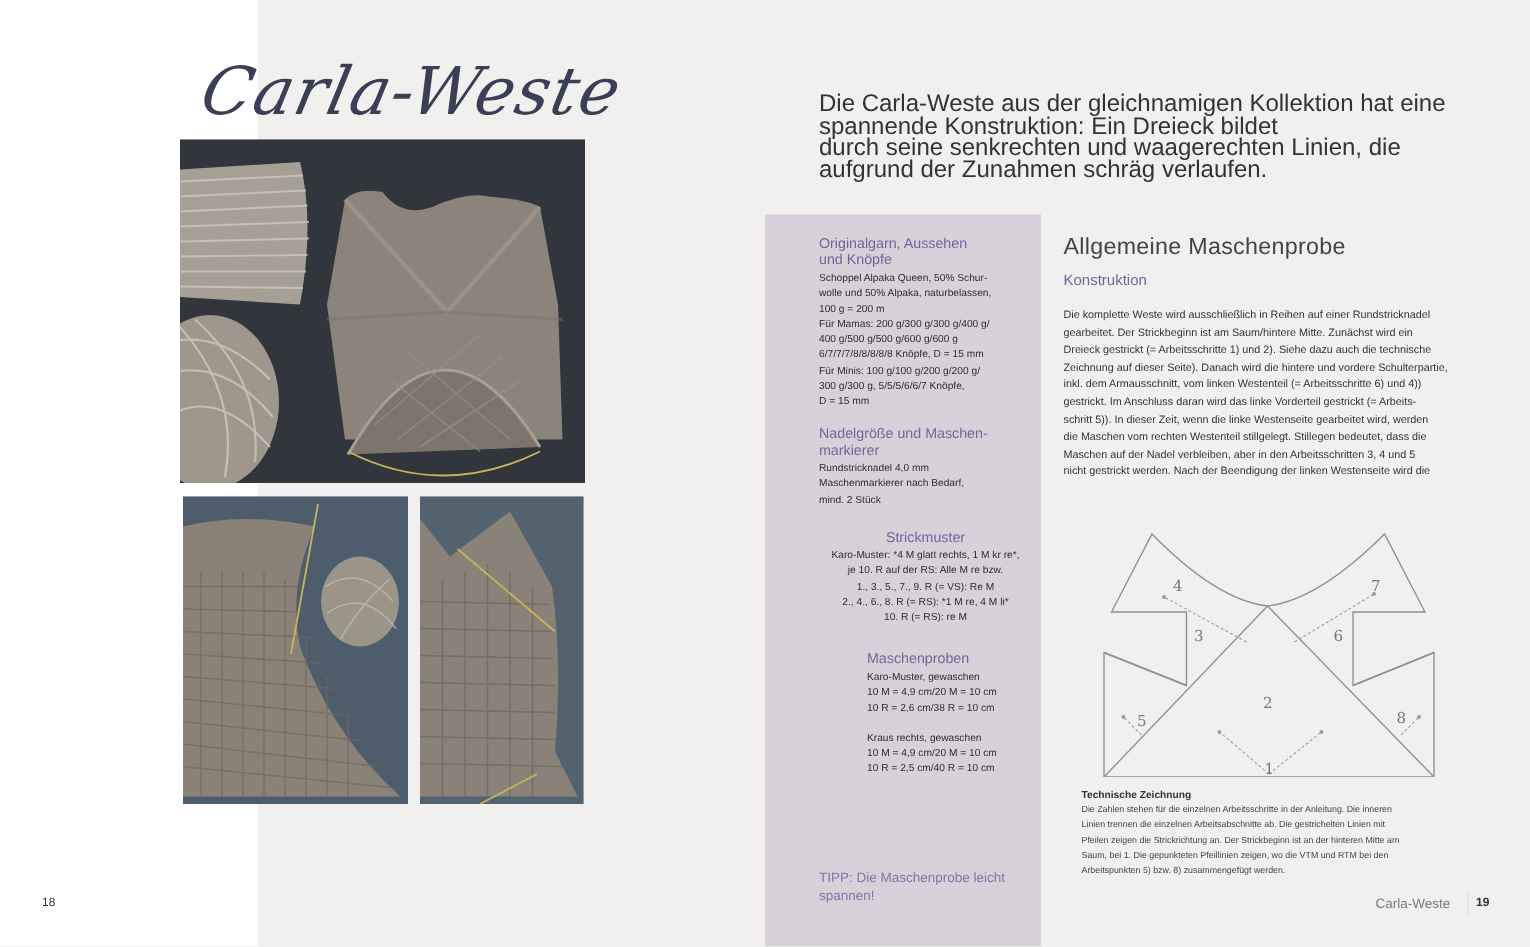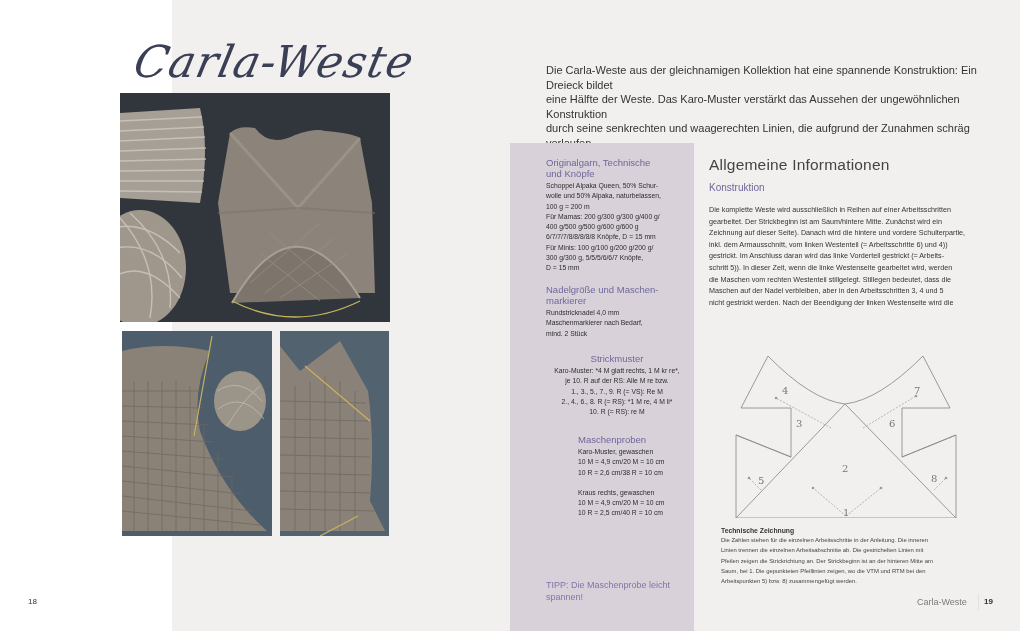--- a/index.html
+++ b/index.html
@@ -17,21 +17,21 @@
   }
 
   .photo { position: absolute; overflow: hidden; }
   .photo-main { left: 120px; top: 93px; width: 270px; height: 229px; background: #2f3438; }
   .photo-bl { left: 122px; top: 331px; width: 150px; height: 205px; background: #4b5b6a; }
   .photo-br { left: 280px; top: 331px; width: 109px; height: 205px; background: #4e5f6e; }
   .photo svg { width: 100%; height: 100%; display: block; }
 
   .intro {
     position: absolute; left: 546px; top: 63px; width: 432px;
-    font-size: 11px; line-height: 14.6px; color: #333;
+    font-size: 16px; line-height: 14.6px; color: #333;
   }
 
   .sidebar {
     position: absolute; left: 510px; top: 143px; width: 184px; height: 488px;
     background: #d8d1da;
   }
   .sb-section { position: absolute; left: 36px; width: 142px; }
   .sb-heading { font-size: 9.5px; line-height: 11px; color: #6f679a; }
   .sb-body { font-size: 6.8px; line-height: 10.3px; color: #2d2d2d; margin-top: 2px; }
   .sb-body p { white-space: nowrap; }
@@ -155,28 +155,27 @@
         <path d="M60 50 L60 200"></path>
         <path d="M75 60 L75 200"></path>
     </g>
     <path d="M25 35 L90 90" stroke="#c9b25c" stroke-width="1.2"></path>
     <path d="M40 205 L78 185" stroke="#c9b25c" stroke-width="1.2"></path>
   </svg>
 </div>
 
 <div class="intro">
   <p>Die Carla-Weste aus der gleichnamigen Kollektion hat eine spannende Konstruktion: Ein Dreieck bildet</p>
-  <p>eine Hälfte der Weste. Das Karo-Muster verstärkt das Aussehen der ungewöhnlichen Konstruktion</p>
   <p>durch seine senkrechten und waagerechten Linien, die aufgrund der Zunahmen schräg verlaufen.</p>
 </div>
 
 <div class="sidebar">
   <div class="sb-section" style="top:14px;">
     <div class="sb-heading">
-      <p>Originalgarn, Technische</p>
+      <p>Originalgarn, Aussehen</p>
       <p>und Knöpfe</p>
     </div>
     <div class="sb-body">
       <p>Schoppel Alpaka Queen, 50% Schur-</p>
       <p>wolle und 50% Alpaka, naturbelassen,</p>
       <p>100 g = 200 m</p>
       <p>Für Mamas: 200 g/300 g/300 g/400 g/</p>
       <p>400 g/500 g/500 g/600 g/600 g</p>
       <p>6/7/7/7/8/8/8/8/8 Knöpfe, D = 15 mm</p>
       <p>Für Minis: 100 g/100 g/200 g/200 g/</p>
@@ -224,25 +223,26 @@
       <p>10 R = 2,5 cm/40 R = 10 cm</p>
     </div>
   </div>
 
   <div class="sb-section sb-tip" style="top:396px;">
     <p>TIPP: Die Maschenprobe leicht</p>
     <p>spannen!</p>
   </div>
 </div>
 
-<div class="main-title">Allgemeine Informationen</div>
+<div class="main-title">Allgemeine Maschenprobe</div>
 <div class="main-sub">Konstruktion</div>
 <div class="main-body">
-  <p>Die komplette Weste wird ausschließlich in Reihen auf einer Arbeitsschritten</p>
+  <p>Die komplette Weste wird ausschließlich in Reihen auf einer Rundstricknadel</p>
   <p>gearbeitet. Der Strickbeginn ist am Saum/hintere Mitte. Zunächst wird ein</p>
+  <p>Dreieck gestrickt (= Arbeitsschritte 1) und 2). Siehe dazu auch die technische</p>
   <p>Zeichnung auf dieser Seite). Danach wird die hintere und vordere Schulterpartie,</p>
   <p>inkl. dem Armausschnitt, vom linken Westenteil (= Arbeitsschritte 6) und 4))</p>
   <p>gestrickt. Im Anschluss daran wird das linke Vorderteil gestrickt (= Arbeits-</p>
   <p>schritt 5)). In dieser Zeit, wenn die linke Westenseite gearbeitet wird, werden</p>
   <p>die Maschen vom rechten Westenteil stillgelegt. Stillegen bedeutet, dass die</p>
   <p>Maschen auf der Nadel verbleiben, aber in den Arbeitsschritten 3, 4 und 5</p>
   <p>nicht gestrickt werden. Nach der Beendigung der linken Westenseite wird die</p>
 </div>
 
 <div class="diagram">

